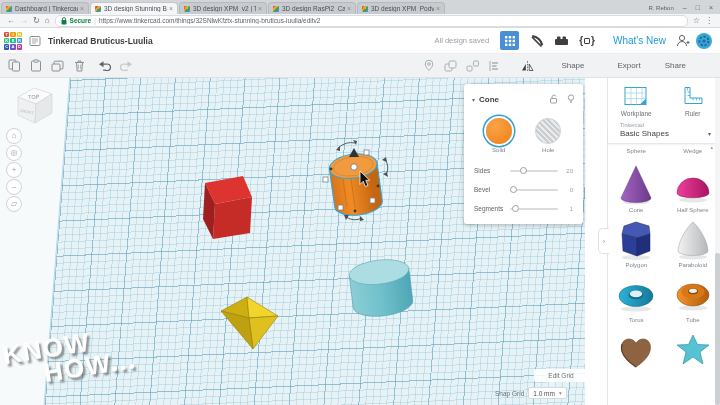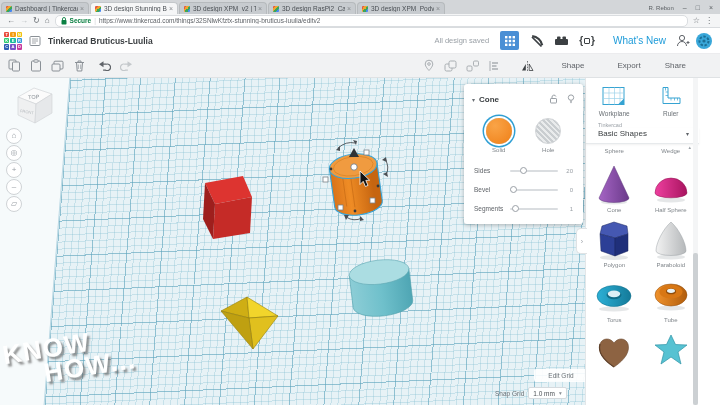--- a/index.html
+++ b/index.html
@@ -106,21 +106,21 @@
   .snap-box{background:#fff;border:1px solid #d5dade;border-radius:2px;padding:1.5px 4px;
         display:flex;gap:4px;align-items:center;color:#4a4f54;}
   .snap-box .c{font-size:5.5px;color:#8a9096;}
   
   .watermark{position:absolute;left:4px;top:334px;z-index:7;transform:rotate(-9deg);
      color:#fff;font-weight:bold;line-height:.92;letter-spacing:1.5px;
      text-shadow:2px 3px 2px rgba(95,95,95,.65),0 0 1px rgba(255,255,255,.6);}
   .watermark .l1{font-size:26px;}
   .watermark .l2{font-size:26px;margin-left:38px;}
   
-  .sidebar{position:absolute;left:585px;top:78px;width:114px;height:327px;background:#fff;
+  .sidebar{position:absolute;left:607px;top:78px;width:114px;height:327px;background:#fff;
            border-left:1px solid #e3e6e8;box-sizing:border-box;z-index:5;}
   .tools{display:flex;padding-top:7px;}
   .toolcell{width:63px;display:flex;flex-direction:column;align-items:center;gap:3px;}
   .toollabel{font-size:6.5px;color:#6a7075;}
   .brand{font-size:5.5px;color:#9aa0a6;padding:5px 0 0 12px;}
   .category{display:flex;align-items:center;padding:1px 10px 5px 12px;font-size:8px;
             color:#3c4043;border-bottom:1px solid #e7eaec;box-shadow:0 1px 2px rgba(0,0,0,.06);}
   .category .c{margin-left:auto;font-size:6px;color:#5f6368;}
   .shapes-scroll{position:relative;}
   .labelrow{display:flex;height:14px;align-items:center;}

